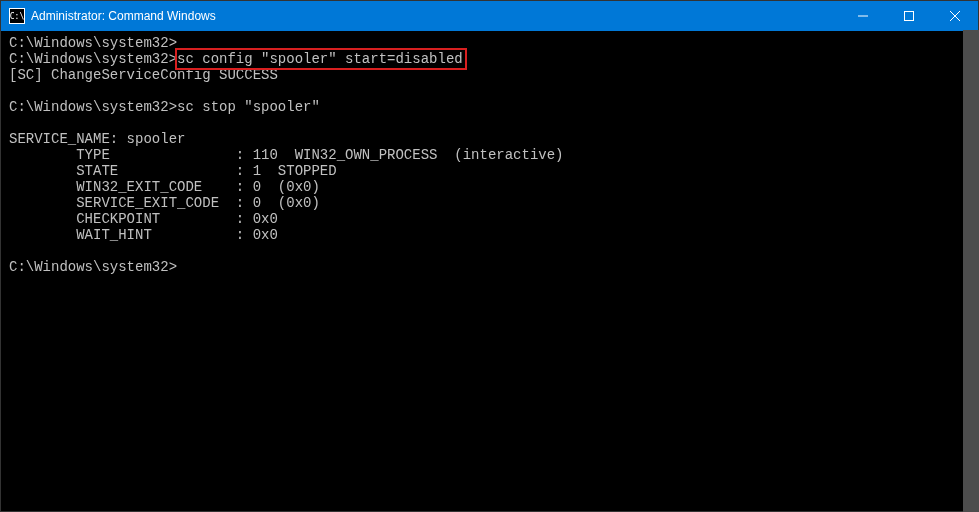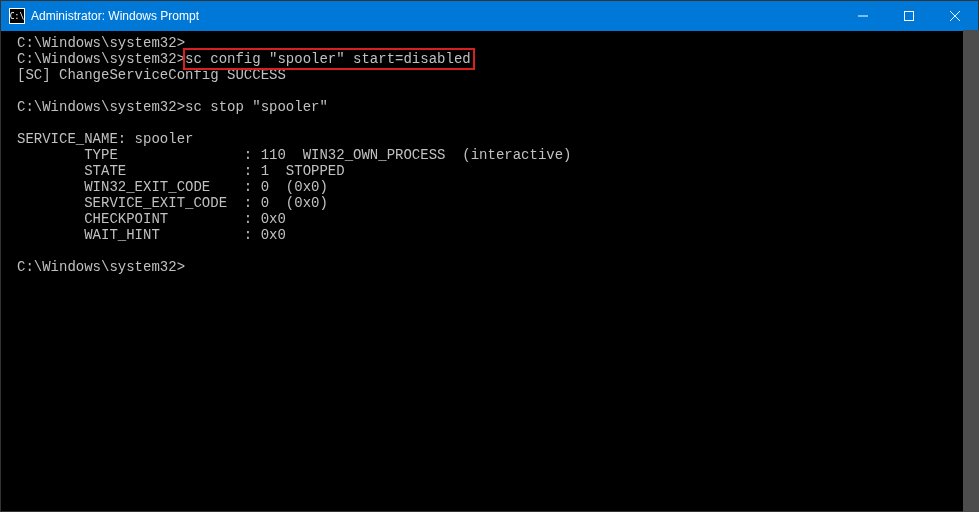--- a/index.html
+++ b/index.html
@@ -57,21 +57,21 @@
       align-items: center;
       justify-content: center;
       color: white;
       cursor: pointer;
       font-family: 'Segoe UI', sans-serif;
     }
     .terminal {
       flex: 1;
       background: #000;
       color: #c0c0c0;
-      padding: 4px 16px;
+      padding: 4px 8px;
       font-size: 14px;
       line-height: 16px;
       white-space: pre;
       overflow: hidden;
       position: relative;
     }
     .line {
       display: block;
       height: 16px;
     }
@@ -103,21 +103,21 @@
     }
   </style>
 </head>
 <body>
 
 <div class="window">
   <div class="titlebar">
     <div class="titlebar-icon">
       <span>C:\</span>
     </div>
-    <div class="titlebar-title">Administrator: Windows Prompt</div>
+    <div class="titlebar-title">Administrator: Command Windows</div>
     <div class="titlebar-controls">
       <div class="titlebar-btn">
         <svg width="10" height="10" viewBox="0 0 10 10">
             <line x1="0" y1="5" x2="10" y2="5" stroke="white" stroke-width="1"></line>
           </svg>
       </div>
       <div class="titlebar-btn">
         <svg width="10" height="10" viewBox="0 0 10 10">
             <rect x="0.5" y="0.5" width="9" height="9" stroke="white" stroke-width="1" fill="none"></rect>
           </svg>

